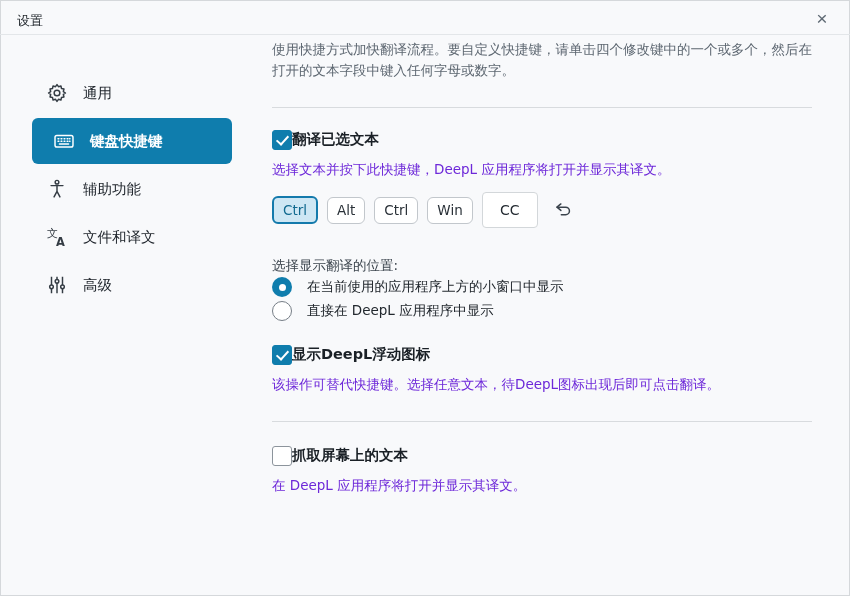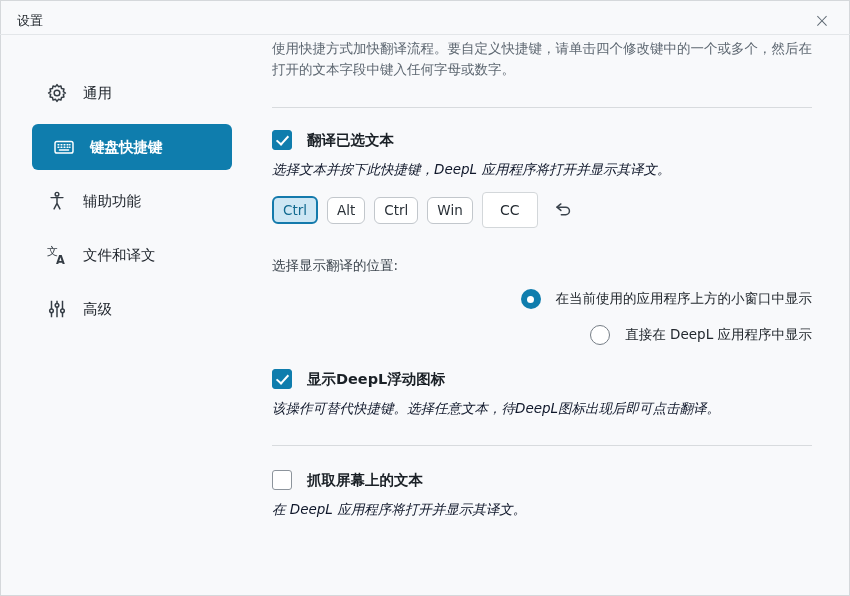--- a/index.html
+++ b/index.html
@@ -12,73 +12,74 @@
     overflow:hidden;
     box-shadow: inset 0 0 0 1px #d5d8db;
   }
 
   
   .titlebar {
     height:35px;
     border-bottom:1px solid #e3e6e9;
     display:flex; align-items:center; justify-content:space-between;
     padding:7px 16px 0 17px;
+    font-family:Liberation Mono, monospace;
   }
   .titlebar .title { font-size:13px; color:#22282e; }
   .close-btn {
     font-size:19px; color:#5f6a74; line-height:1;
     width:24px; height:24px; display:flex; align-items:center; justify-content:center;
     cursor:pointer; font-weight:300;
   }
 
   
   .sidebar {
     position:absolute; left:32px; top:70px; width:200px;
-    display:flex; flex-direction:column; gap:8px;
+    display:flex; flex-direction:column; gap:2px;
   }
   .side-item {
     height:46px; border-radius:6px;
     display:flex; align-items:center; gap:15px;
     padding:0 13px;
     font-size:14.5px; color:#20262d;
     cursor:pointer;
   }
   .side-item .sicon { width:23px; height:23px; display:flex; align-items:center; justify-content:center; color:#343c44; flex:0 0 auto; }
   .side-item.selected { background:var(--accent); color:#ffffff; font-weight:bold;padding-left:20px; }
   .side-item.selected .sicon { color:#ffffff; }
   .sicon svg { width:22px; height:22px; display:block; }
 
   
   .main {
     position:absolute; left:272px; top:35px; width:540px; height:542px;
     overflow:hidden;
   }
   .main h1 { font-size:17px; font-weight:bold; color:#1a2026; margin-top:36px; line-height:24px; }
-  .intro { font-size:13.5px; color:#5d6771; line-height:21px; margin-top:4px;font-family:Liberation Mono, monospace; }
+  .intro { font-size:13.5px; color:#5d6771; line-height:21px; margin-top:4px; }
   .divider { border:none; border-top:1px solid #d8dbde; height:0; }
   .div1 { margin-top:26px; }
   .div2 { margin-top:27px; }
 
-  .check-row { display:flex; align-items:center; gap:15px; }
+  .check-row { display:flex; align-items:flex-start; }
   .cr1 { margin-top:22px; }
   .cr2 { margin-top:22px; }
   .cr3 { margin-top:24px; }
   .checkbox {
     width:20px; height:20px; border-radius:3px;
     border:1px solid #8c949c; background:#fff; position:relative; cursor:pointer; flex:0 0 auto;
   }
   .checkbox.checked { background:var(--accent); border-color:var(--accent); }
   .checkbox.checked::after {
     content:""; position:absolute; left:6px; top:2px;
     width:5px; height:10px;
     border-right:2px solid #fff; border-bottom:2px solid #fff;
     transform:rotate(42deg);
   }
   .check-label { font-size:14.5px; font-weight:bold; color:#1a2026; }
-  .desc { font-size:13.5px; color:#0f172a; line-height:20px; margin-top:9px;font-style:italic; }
+  .desc { font-size:13.5px; color:#6d28d9; line-height:20px; margin-top:9px; }
 
   .keys-row { display:flex; align-items:center; margin-top:13px; height:36px; }
   .key {
     min-width:36px; height:27px; padding:12px 9px;
     display:flex; align-items:center; justify-content:center;
     background:#ffffff; border:1px solid #c2c7cc; border-radius:6px;
     font-size:13.5px; color:#2a3138; margin-right:9px; cursor:pointer;
   }
   .key.active {
     background:#cee7f4; border:2px solid #147aac; color:#10698f;
@@ -86,21 +87,21 @@
   .key-input {
     width:56px; height:36px;
     display:flex; align-items:center; justify-content:center;
     background:#ffffff; border:1px solid #d3d7da; border-radius:4px;
     font-size:14px; color:#232a31; margin-right:0; cursor:text;
   }
   .undo-btn { margin-left:13px; width:26px; height:26px; display:flex; align-items:center; justify-content:center; color:#3a434c; cursor:pointer; }
   .undo-btn svg { width:21px; height:21px; display:block; }
 
   .pos-label { font-size:13.5px; color:#3c454e; margin-top:27px; line-height:20px; }
-  .radio-row { display:flex; align-items:center; gap:15px; margin-top:12px; height:24px; cursor:pointer;justify-content:flex-end; }
+  .radio-row { display:flex; align-items:center; gap:15px; margin-top:0; height:24px; cursor:pointer; }
   .radio {
     width:20px; height:20px; border-radius:50%;
     border:1px solid #767e86; background:#fff; position:relative; flex:0 0 auto;
   }
   .radio.selected { border:none; background:var(--accent); }
   .radio.selected::after {
     content:""; position:absolute; left:6.5px; top:6.5px;
     width:7px; height:7px; border-radius:50%; background:#fff;
   }
   .radio-label { font-size:13.5px; color:#22282e; }

